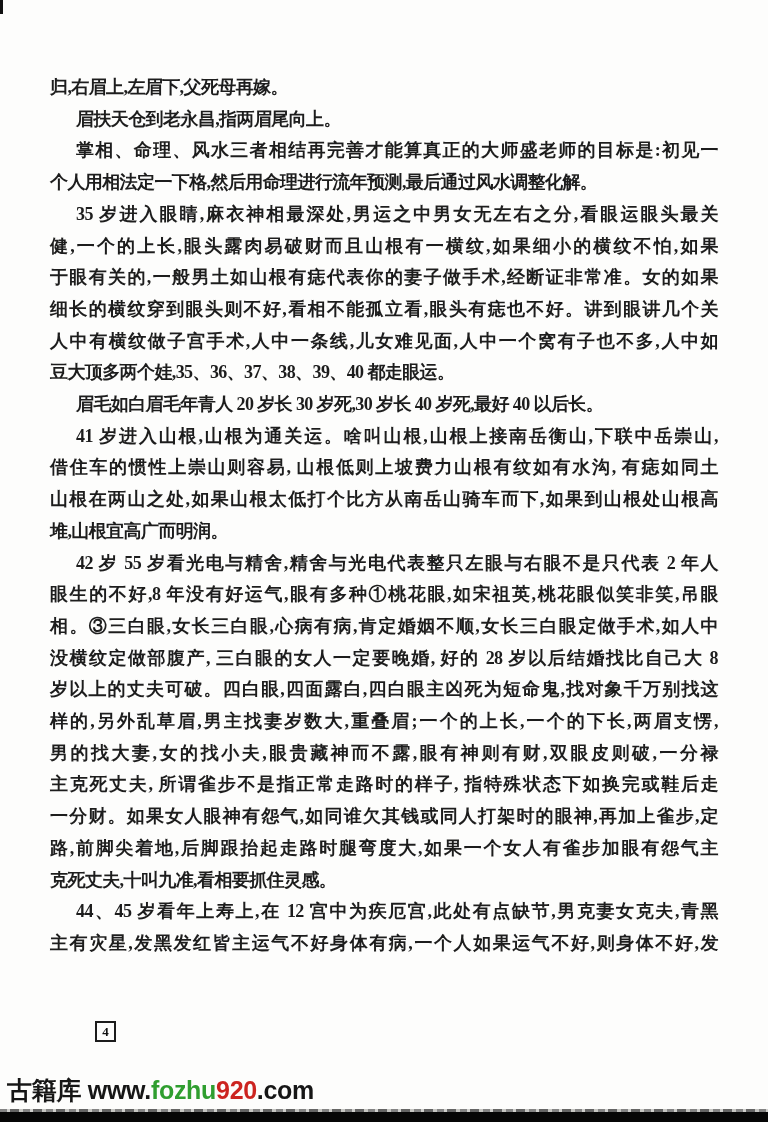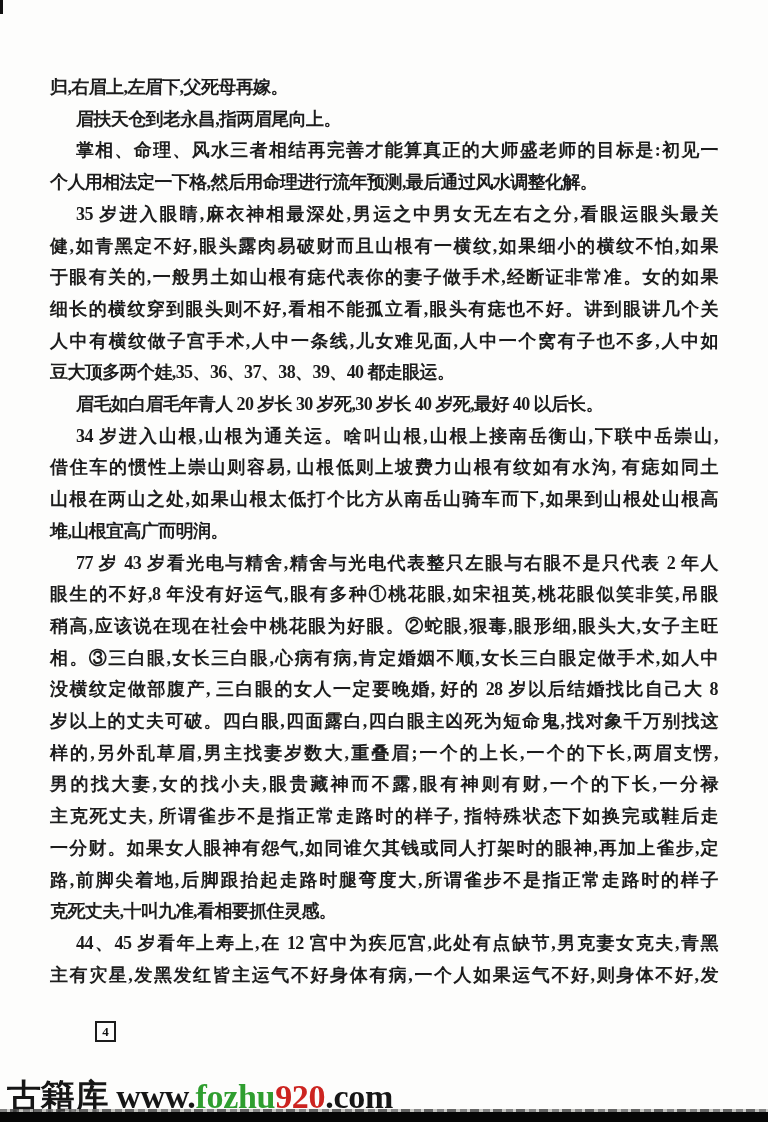--- a/index.html
+++ b/index.html
@@ -59,23 +59,23 @@
     line-height: 17px;
     text-align: center;
     color: #111;
     box-sizing: content-box;
   }
   .watermark {
     position: absolute;
     left: 7px;
     top: 1074px;
     height: 30px;
-    font-family: Liberation Serif, serif;
+    font-family: Liberation Sans, sans-serif;
     font-weight: bold;
-    font-size: 34px;
+    font-size: 25px;
     letter-spacing: -0.3px;
     color: #161616;
     white-space: nowrap;
   }
   .watermark .seg { display: inline; }
   .scan-speckle-line {
     position: absolute;
     left: 0;
     bottom: 10px;
     width: 768px;
@@ -100,41 +100,40 @@
 <div class="scan-page">
 
   <div class="corner-mark"></div>
 
   <div class="text-block" id="text-block" style="color: rgb(29, 29, 29);">
       <div class="line">归,右眉上,左眉下,父死母再嫁。</div>
       <div class="line indent">眉扶天仓到老永昌,指两眉尾向上。</div>
       <div class="line indent fill">掌相、命理、风水三者相结再完善才能算真正的大师盛老师的目标是:初见一</div>
       <div class="line">个人用相法定一下格,然后用命理进行流年预测,最后通过风水调整化解。</div>
       <div class="line indent fill">35 岁进入眼睛,麻衣神相最深处,男运之中男女无左右之分,看眼运眼头最关</div>
-      <div class="line fill">健,如青黑定不好,眼头露肉易破财而且山根有一横纹,如果细小的横纹不怕,如果</div>
+      <div class="line fill">健,一个的上长,眼头露肉易破财而且山根有一横纹,如果细小的横纹不怕,如果</div>
       <div class="line fill">于眼有关的,一般男土如山根有痣代表你的妻子做手术,经断证非常准。女的如果</div>
       <div class="line fill">细长的横纹穿到眼头则不好,看相不能孤立看,眼头有痣也不好。讲到眼讲几个关</div>
       <div class="line fill">人中有横纹做子宫手术,人中一条线,儿女难见面,人中一个窝有子也不多,人中如</div>
       <div class="line">豆大顶多两个娃,35、36、37、38、39、40 都走眼运。</div>
       <div class="line indent">眉毛如白眉毛年青人 20 岁长 30 岁死,30 岁长 40 岁死,最好 40 以后长。</div>
-      <div class="line indent fill">34 岁进入山根,山根为通关运。啥叫山根,山根上接南岳衡山,下联中岳崇山,</div>
+      <div class="line indent fill">41 岁进入山根,山根为通关运。啥叫山根,山根上接南岳衡山,下联中岳崇山,</div>
       <div class="line fill">借住车的惯性上崇山则容易, 山根低则上坡费力山根有纹如有水沟, 有痣如同土</div>
       <div class="line fill">山根在两山之处,如果山根太低打个比方从南岳山骑车而下,如果到山根处山根高</div>
       <div class="line">堆,山根宜高广而明润。</div>
-      <div class="line indent fill">77 岁 43 岁看光电与精舍,精舍与光电代表整只左眼与右眼不是只代表 2 年人</div>
+      <div class="line indent fill">42 岁 55 岁看光电与精舍,精舍与光电代表整只左眼与右眼不是只代表 2 年人</div>
       <div class="line fill">眼生的不好,8 年没有好运气,眼有多种①桃花眼,如宋祖英,桃花眼似笑非笑,吊眼</div>
-      <div class="line fill">稍高,应该说在现在社会中桃花眼为好眼。②蛇眼,狠毒,眼形细,眼头大,女子主旺</div>
       <div class="line fill">相。③三白眼,女长三白眼,心病有病,肯定婚姻不顺,女长三白眼定做手术,如人中</div>
       <div class="line fill">没横纹定做部腹产, 三白眼的女人一定要晚婚, 好的 28 岁以后结婚找比自己大 8</div>
       <div class="line fill">岁以上的丈夫可破。四白眼,四面露白,四白眼主凶死为短命鬼,找对象千万别找这</div>
       <div class="line fill">样的,另外乱草眉,男主找妻岁数大,重叠眉;一个的上长,一个的下长,两眉支愣,</div>
-      <div class="line fill">男的找大妻,女的找小夫,眼贵藏神而不露,眼有神则有财,一个的下长,一分禄</div>
+      <div class="line fill">男的找大妻,女的找小夫,眼贵藏神而不露,眼有神则有财,双眼皮则破,一分禄</div>
       <div class="line fill">主克死丈夫, 所谓雀步不是指正常走路时的样子, 指特殊状态下如换完或鞋后走</div>
       <div class="line fill">一分财。如果女人眼神有怨气,如同谁欠其钱或同人打架时的眼神,再加上雀步,定</div>
-      <div class="line fill">路,前脚尖着地,后脚跟抬起走路时腿弯度大,所谓雀步不是指正常走路时的样子</div>
+      <div class="line fill">路,前脚尖着地,后脚跟抬起走路时腿弯度大,如果一个女人有雀步加眼有怨气主</div>
       <div class="line">克死丈夫,十叫九准,看相要抓住灵感。</div>
       <div class="line indent fill">44、45 岁看年上寿上,在 12 宫中为疾厄宫,此处有点缺节,男克妻女克夫,青黑</div>
       <div class="line fill">主有灾星,发黑发红皆主运气不好身体有病,一个人如果运气不好,则身体不好,发</div>
     </div>
 
   <div class="page-number">4</div>
 
   <div class="watermark" style="color: rgb(22, 22, 22);">
     <span class="seg">古籍库 </span><span class="seg">www.</span><span class="seg" id="wm-green" style="color: rgb(47, 158, 47);">fozhu</span><span class="seg" id="wm-red" style="color: rgb(204, 36, 32);">920</span><span class="seg">.com</span>
   </div>

